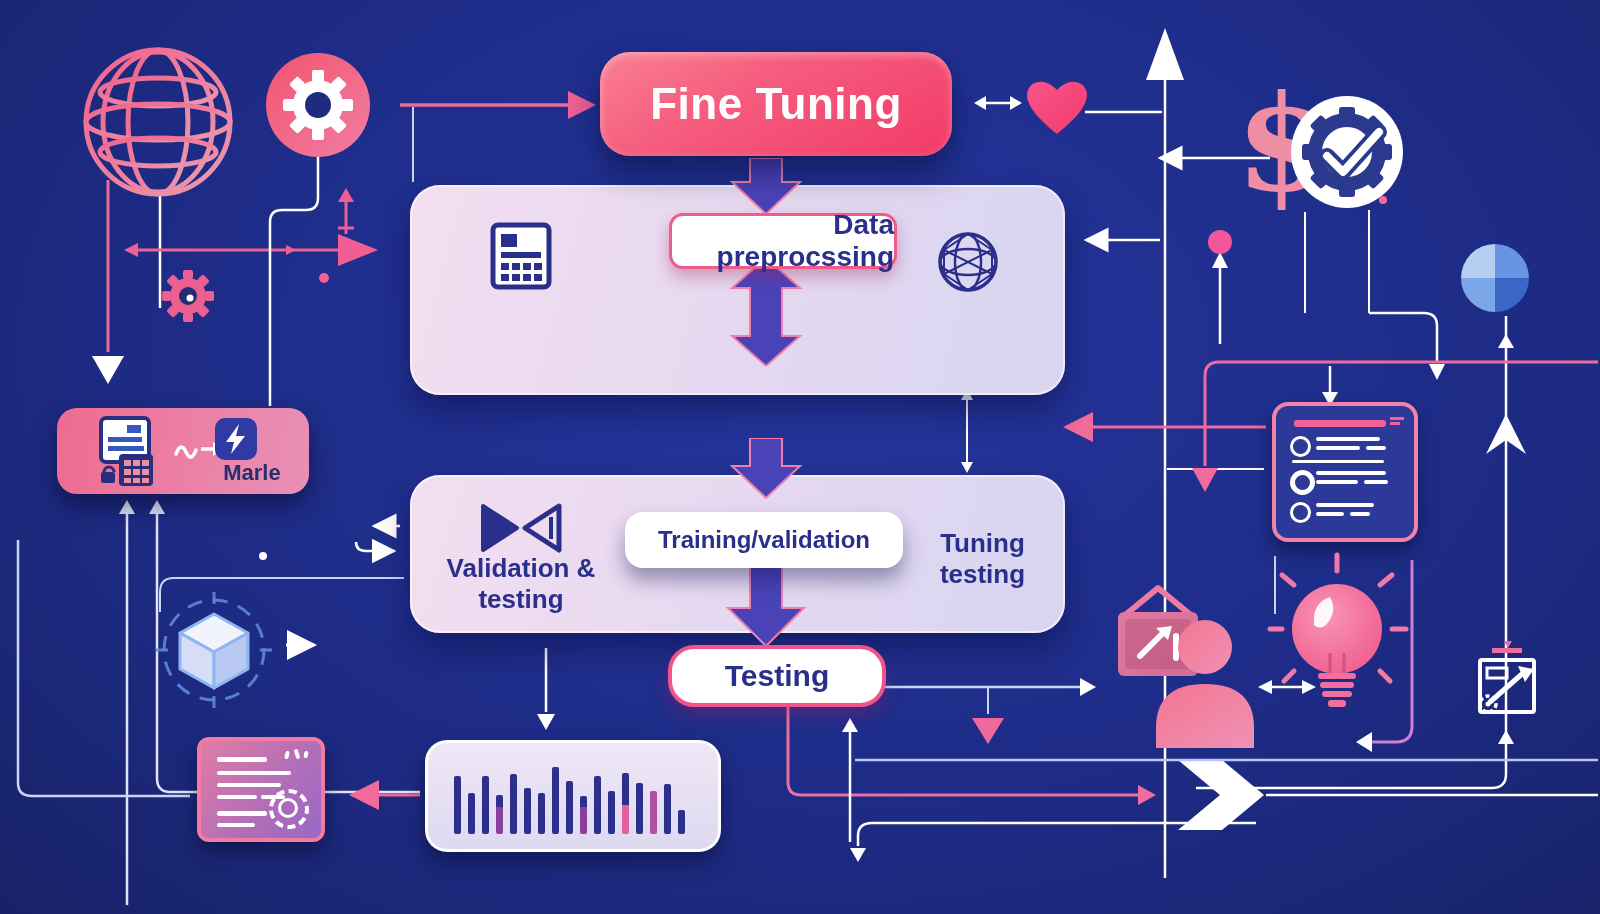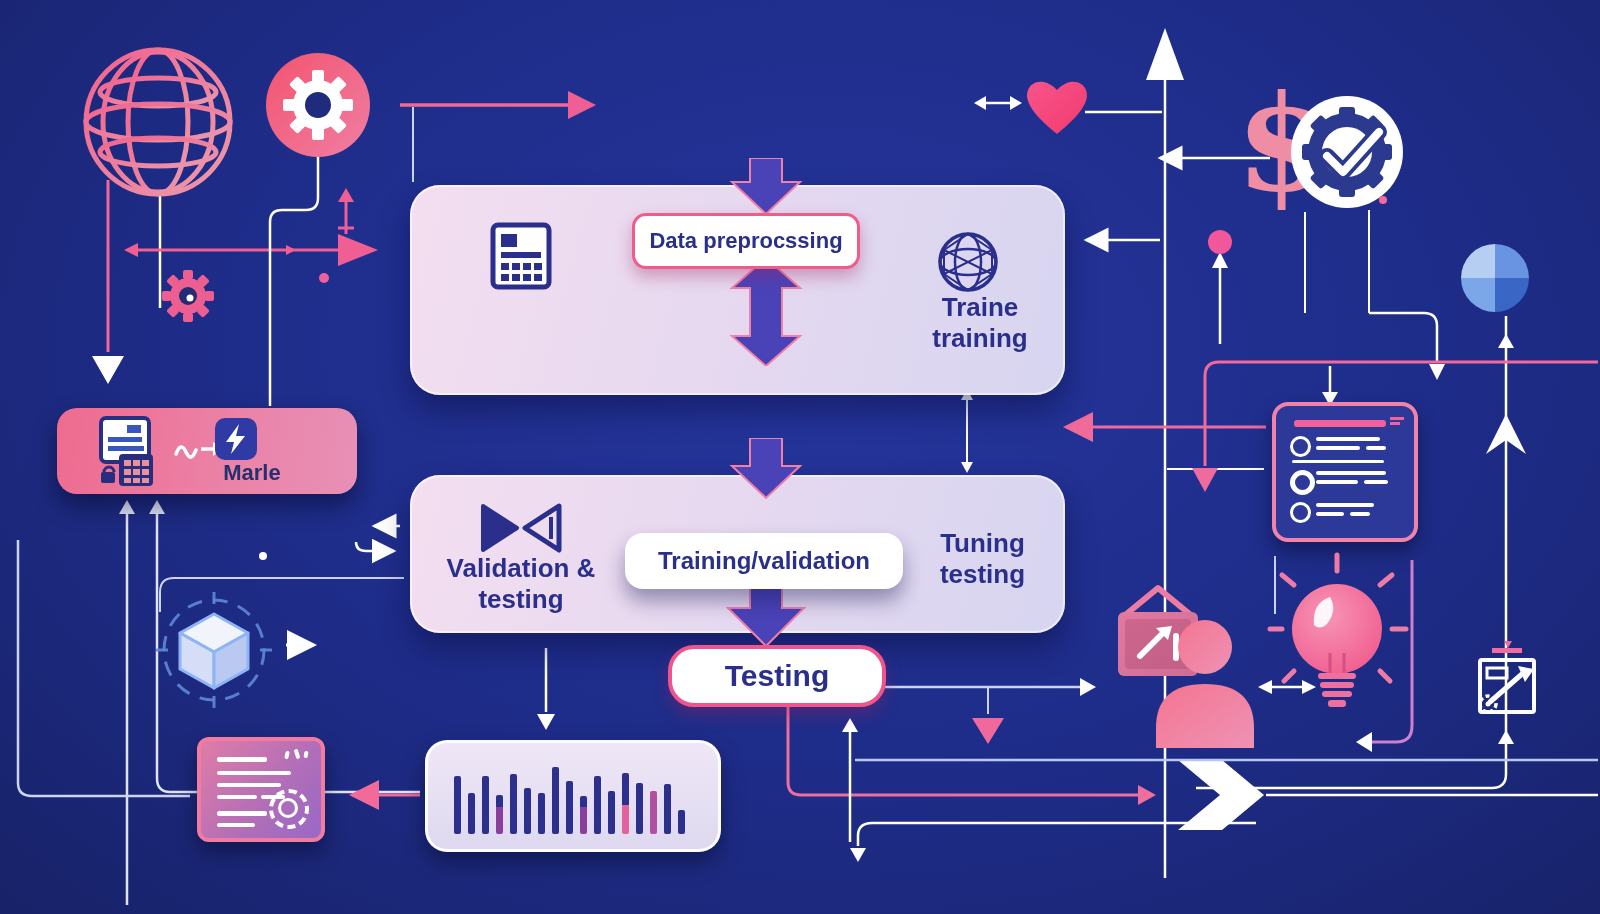--- a/index.html
+++ b/index.html
@@ -20,28 +20,28 @@
   .panel{border-radius:30px;z-index:2;
     background:linear-gradient(105deg,#f4def0 0%,#e4d8f0 55%,#d7d5f0 100%);
     box-shadow:inset 0 0 0 2px rgba(255,255,255,.55), 0 16px 30px rgba(8,12,60,.45);}
   .panel1{left:410px;top:185px;width:655px;height:210px;}
   .panel2{left:410px;top:475px;width:655px;height:158px;}
   .caption{color:#2b2f8c;font-weight:bold;font-size:26px;line-height:1.18;text-align:center;z-index:3;}
   
   .pill{background:#fff;border:3px solid #ee5c8a;border-radius:14px;color:#2b2f8c;
     font-weight:bold;display:flex;flex-direction:column;align-items:center;justify-content:center;
     z-index:4;box-shadow:0 8px 16px rgba(160,30,90,.35);text-align:center;}
-  .pill-top{left:632px;top:213px;width:222px;height:50px;font-size:22px;text-align:right;}
+  .pill-top{left:669px;top:213px;width:222px;height:50px;font-size:28px;text-align:right;}
   .pill-mid{left:663px;top:366px;width:214px;height:74px;font-size:22px;line-height:1.25;border-radius:18px;}
   .pill-train{left:625px;top:512px;width:278px;height:56px;font-size:24px;border:none;border-radius:18px;
-    box-shadow:0 12px 20px rgba(20,20,80,.4);margin-top:21px;}
+    box-shadow:0 12px 20px rgba(20,20,80,.4);}
   .pill-test{left:668px;top:645px;width:210px;height:54px;font-size:30px;border:4px solid #f0548c;border-radius:26px;}
   .flow-arrow{z-index:3;}
   
-  .marle{left:57px;top:408px;width:300px;height:86px;border-radius:20px;z-index:2;
+  .marle{left:57px;top:408px;width:252px;height:86px;border-radius:20px;z-index:2;
     background:linear-gradient(100deg,#ee6b8f 0%,#eb83a8 60%,#e890b6 100%);
     box-shadow:0 12px 24px rgba(0,0,25,.45);}
   .marle-label{left:145px;top:52px;width:100px;text-align:center;color:#27306e;font-weight:bold;font-size:22px;}
   
   .report{left:197px;top:737px;width:120px;height:97px;border-radius:12px;z-index:2;
     background:linear-gradient(130deg,#e07ca6 0%,#b06eb8 60%,#9a68c6 100%);
     border:4px solid #f27ba2;box-shadow:0 10px 20px rgba(0,0,25,.4);}
   .rline{position:absolute;background:#fff;height:4px;border-radius:2px;}
   .seal{position:absolute;left:68px;top:48px;width:32px;height:32px;border:4px dashed #fff;border-radius:50%;}
   .seal-in{position:absolute;left:5px;top:5px;width:14px;height:14px;border:3px solid #fff;border-radius:50%;}
@@ -157,20 +157,23 @@
 
     <path d="M982,103 H1014" stroke="#ffffff" stroke-width="2.5" fill="none"></path>
     <polygon points="986,96 974,103 986,110" fill="#ffffff"></polygon>
     <polygon points="1010,96 1022,103 1010,110" fill="#ffffff"></polygon>
   </svg>
 
   <div class="abs dot" style="left:319px;top:273px;width:10px;height:10px;background:#f0619a;"></div>
   <div class="abs dot" style="left:259px;top:552px;width:8px;height:8px;background:#fff;"></div>
   <div class="abs dot" style="left:1208px;top:230px;width:24px;height:24px;background:#f2579b;"></div>
 
+  <div class="abs banner">
+    <span>Fine Tuning</span>
+  </div>
 
   <svg class="abs flow-arrow" style="left:724px;top:158px;" width="84" height="58">
     <polygon points="26,0 58,0 58,24 76,24 42,56 8,24 26,24" fill="#4a43b8" stroke="#f080a8" stroke-width="2"></polygon>
   </svg>
   <svg class="abs flow-arrow" style="left:724px;top:258px;" width="84" height="108">
     <polygon points="42,0 76,30 58,30 58,78 76,78 42,108 8,78 26,78 26,30 8,30" fill="#4a43b8" stroke="#f080a8" stroke-width="2"></polygon>
   </svg>
   <svg class="abs flow-arrow" style="left:724px;top:438px;" width="84" height="62">
     <polygon points="26,0 58,0 58,28 76,28 42,60 8,28 26,28" fill="#4a43b8" stroke="#f080a8" stroke-width="2"></polygon>
   </svg>
@@ -195,24 +198,20 @@
     </g>
   </svg>
   <svg class="abs" style="left:936px;top:230px;z-index:3;" width="64" height="64">
     <g stroke="#2b2f8c" fill="none">
       <circle cx="32" cy="32" r="28" stroke-width="3.5"></circle>
       <ellipse cx="32" cy="32" rx="13" ry="28" stroke-width="2.5"></ellipse>
       <ellipse cx="32" cy="32" rx="28" ry="13" stroke-width="2.5"></ellipse>
       <path d="M32,4 L56,20 L56,44 L32,60 L8,44 L8,20 Z M8,20 L56,44 M56,20 L8,44" stroke-width="2"></path>
     </g>
   </svg>
-  <div class="abs caption" style="left:890px;top:292px;width:180px;">
-    <div>Traine</div>
-    <div>training</div>
-  </div>
   <div class="abs pill pill-top">
     <span>Data preprocssing</span>
   </div>
 
 
   <div class="abs panel panel2"></div>
   <svg class="abs" style="left:478px;top:502px;z-index:3;" width="86" height="52">
     <polygon points="5,4 39,26 5,48" fill="#2b2f8c" stroke="#2b2f8c" stroke-width="4" stroke-linejoin="round"></polygon>
     <polygon points="81,4 47,26 81,48" fill="none" stroke="#2b2f8c" stroke-width="5" stroke-linejoin="round"></polygon>
     <path d="M73,15 V37" stroke="#2b2f8c" stroke-width="4"></path>

